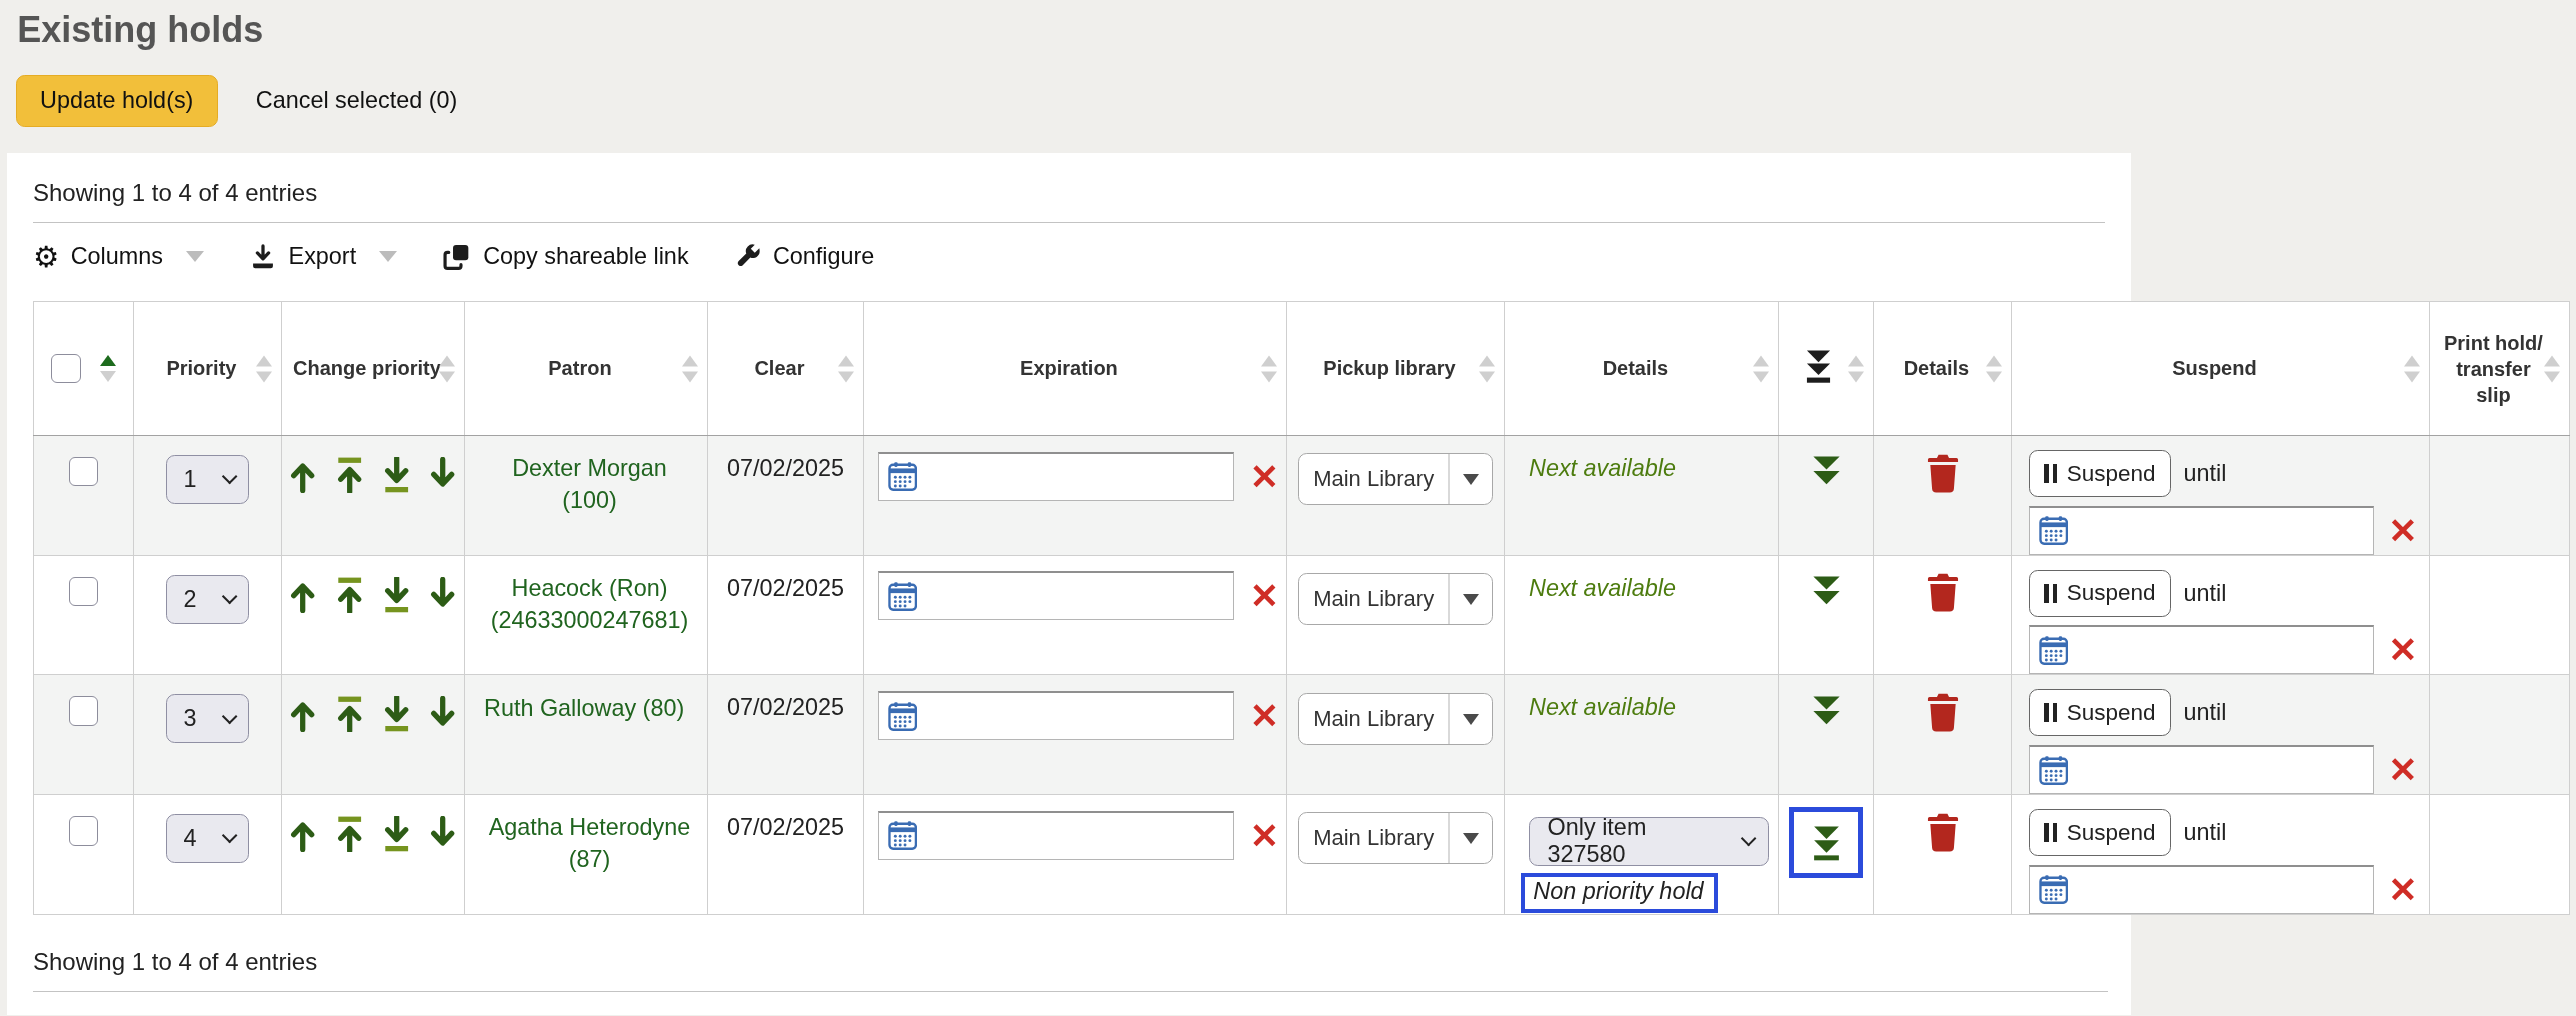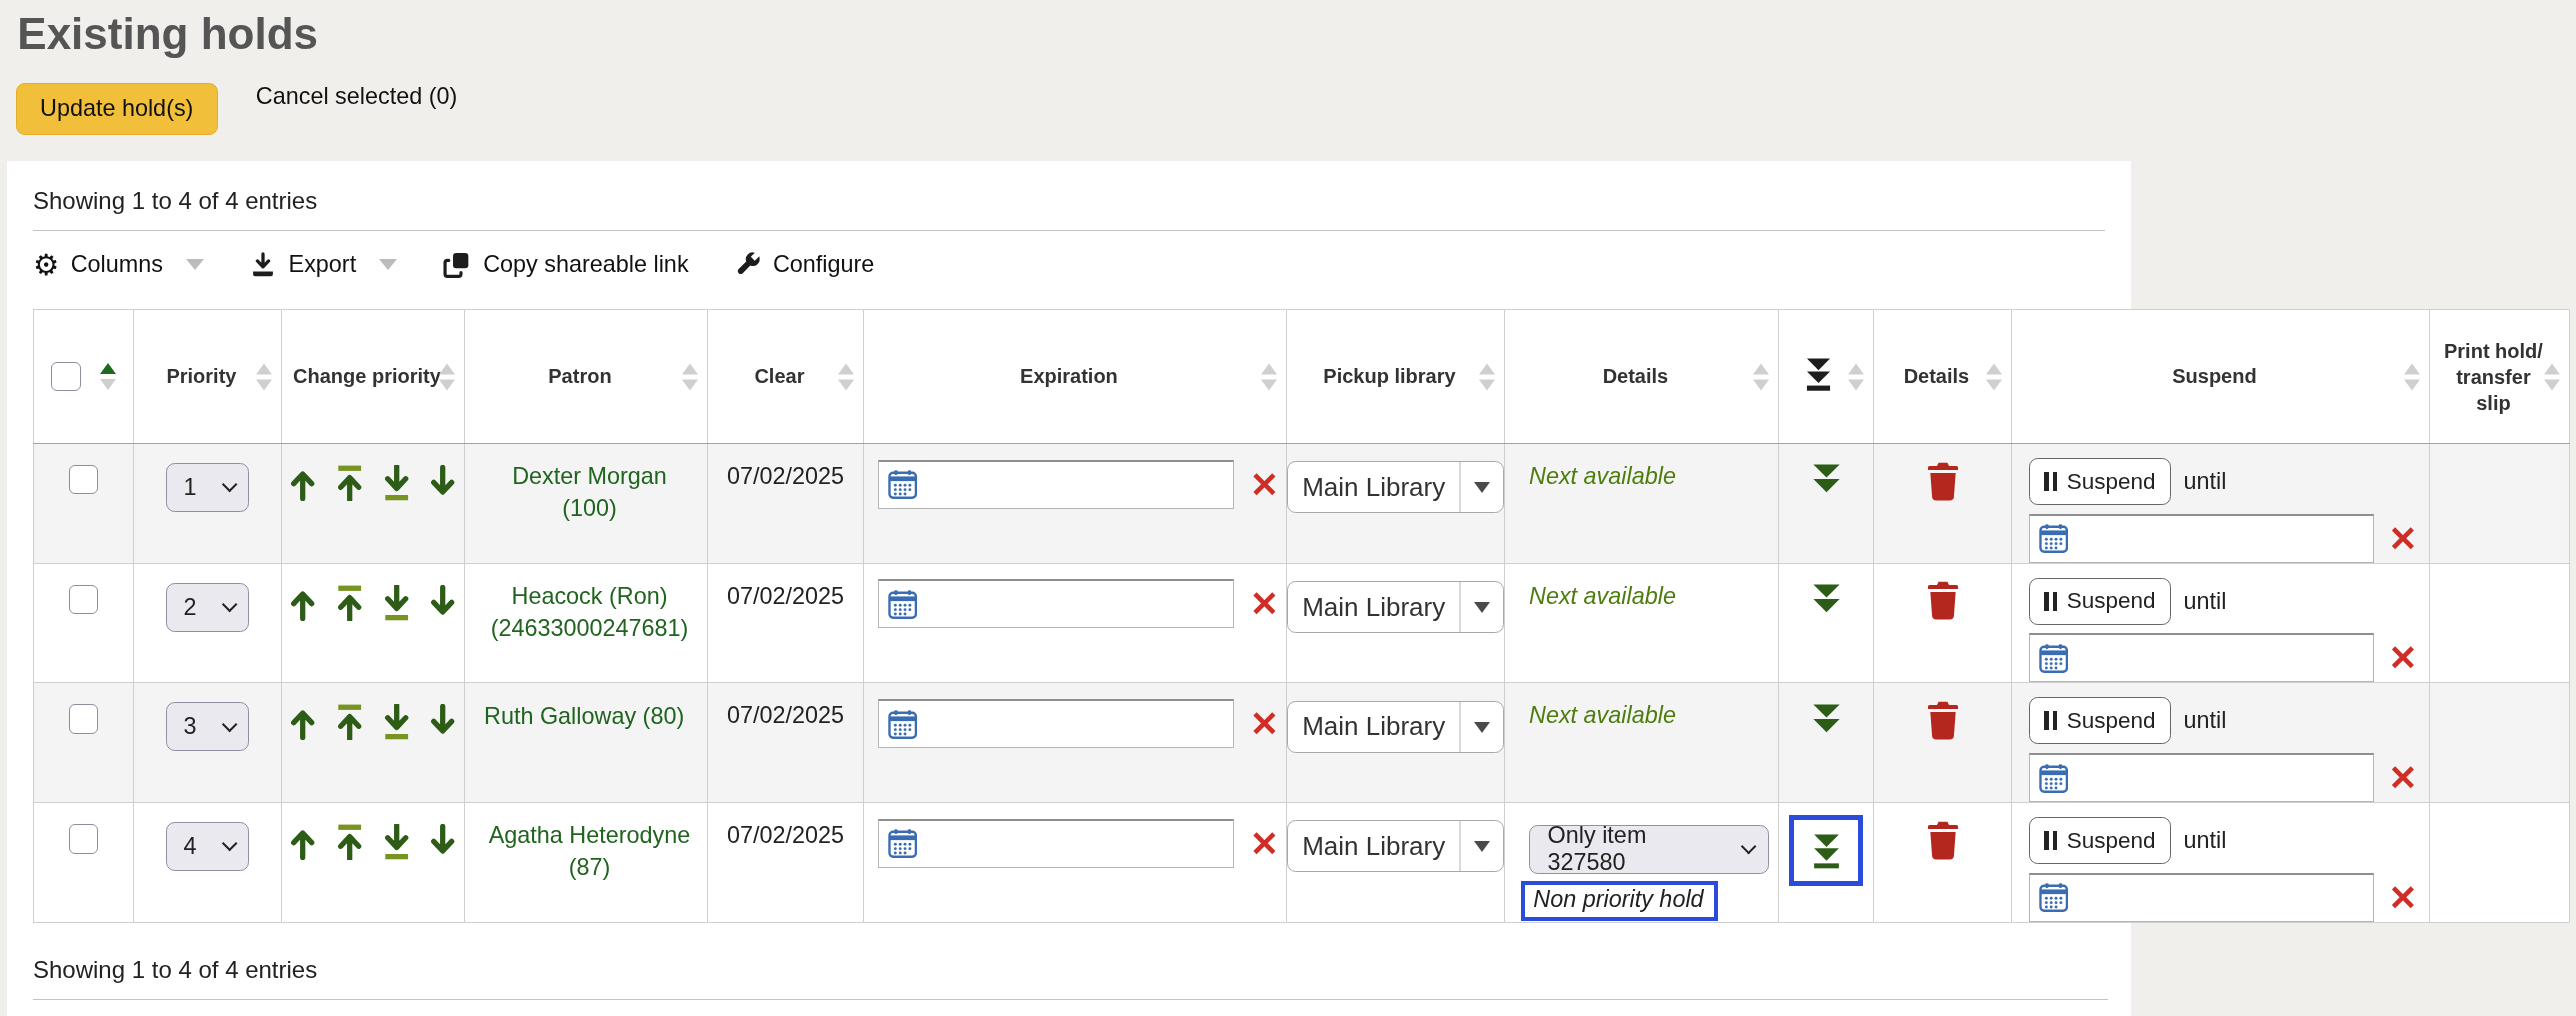--- a/index.html
+++ b/index.html
@@ -1,20 +1,20 @@
 <!DOCTYPE html>
 <html style="font-size:14px"><head>
 <meta charset="utf-8">
 <style>
   * { margin:0; padding:0; box-sizing:border-box; }
   html,body { background:#f0efec; }
   .page { width:2576px; height:1017px; background:#f0efec; position:relative; overflow:hidden;
           font-family:"Liberation Sans", sans-serif; font-size:23.4px; color:#222; }
-  .page-title { font-size:44px; font-weight:bold; color:#555; padding:8.7px 0 0 17.3px; }
-  .actionbar { display:flex; gap:38px; margin:24px 0 0 15.6px; }
+  .page-title { font-size:36px; font-weight:bold; color:#555; padding:8.7px 0 0 17.3px; }
+  .actionbar { display:flex; align-items:center; gap:38px; margin:24px 0 0 15.6px; }
   .btn-update { background:#f2bf3a; border:0.9px solid #e5ac25; border-radius:8.7px;
                 padding:0 23.4px; height:52px; display:inline-flex; align-items:center;
                 font-size:23.4px; color:#111; cursor:pointer; }
   .cancel-link { color:#111; cursor:pointer; }
 
   .card { background:#fff; width:2124px; margin:26px 0 0 7px; padding:26px 26px 22.5px 26px; }
   .info { font-size:24px; }
   .divider { border-bottom:1.7px solid #c3c3c3; margin-top:15.6px; }
   .divider.bottom { width:2075px; }
 
@@ -72,21 +72,21 @@
   .dinput { display:flex; align-items:center; gap:8.7px; background:#fff; height:49px;
             border:1.7px solid #b5b5b5; border-top:2.6px solid #8f8f8f; padding:0 8.7px; }
   .dinput.exp { width:366px; }
   .dinput.sus { width:345px; }
   .dinput input { border:none; outline:none; flex:1; min-width:0; background:transparent; font-size:22.5px; font-family:inherit; }
   .xmark { color:#cf2d26; font-size:35px; font-weight:bold; cursor:pointer; line-height:1; }
 
   .cell-pickup { text-align:center; padding-top:17.3px; }
   .lsel { display:inline-flex; align-items:stretch; height:52px; background:#fff; border:1.7px solid #a8a8a8;
           border-radius:8.7px; overflow:hidden; cursor:pointer; }
-  .lsel .lab { padding:0 14px; display:flex; align-items:center; font-size:26px; color:#333; }
+  .lsel .lab { padding:0 14px; display:flex; align-items:center; font-size:22px; color:#333; }
   .lsel .sep { width:1.7px; background:#d9d9d9; }
   .lsel .dtri { width:0; height:0; border:8.7px solid transparent; border-top:11.3px solid #4a4a4a;
                 margin:20px 13px 0 13px; }
 
   .cell-details { padding:19px 8.7px 0 24px; }
   .details-text { font-style:italic; color:#4d7c0f; }
   .dsel { display:inline-flex; align-items:center; gap:17.3px; height:49px; background:#e9e9ef;
           border:1.7px solid #8f8fa3; border-radius:8.7px; padding:0 14.7px 0 17.3px; font-size:23.4px;
           cursor:pointer; margin-left:8.7px; }
   .notebox { display:inline-block; border:4.3px solid #2b4bdb; background:#fff; padding:1.7px 10.4px 3.5px 8.7px;

